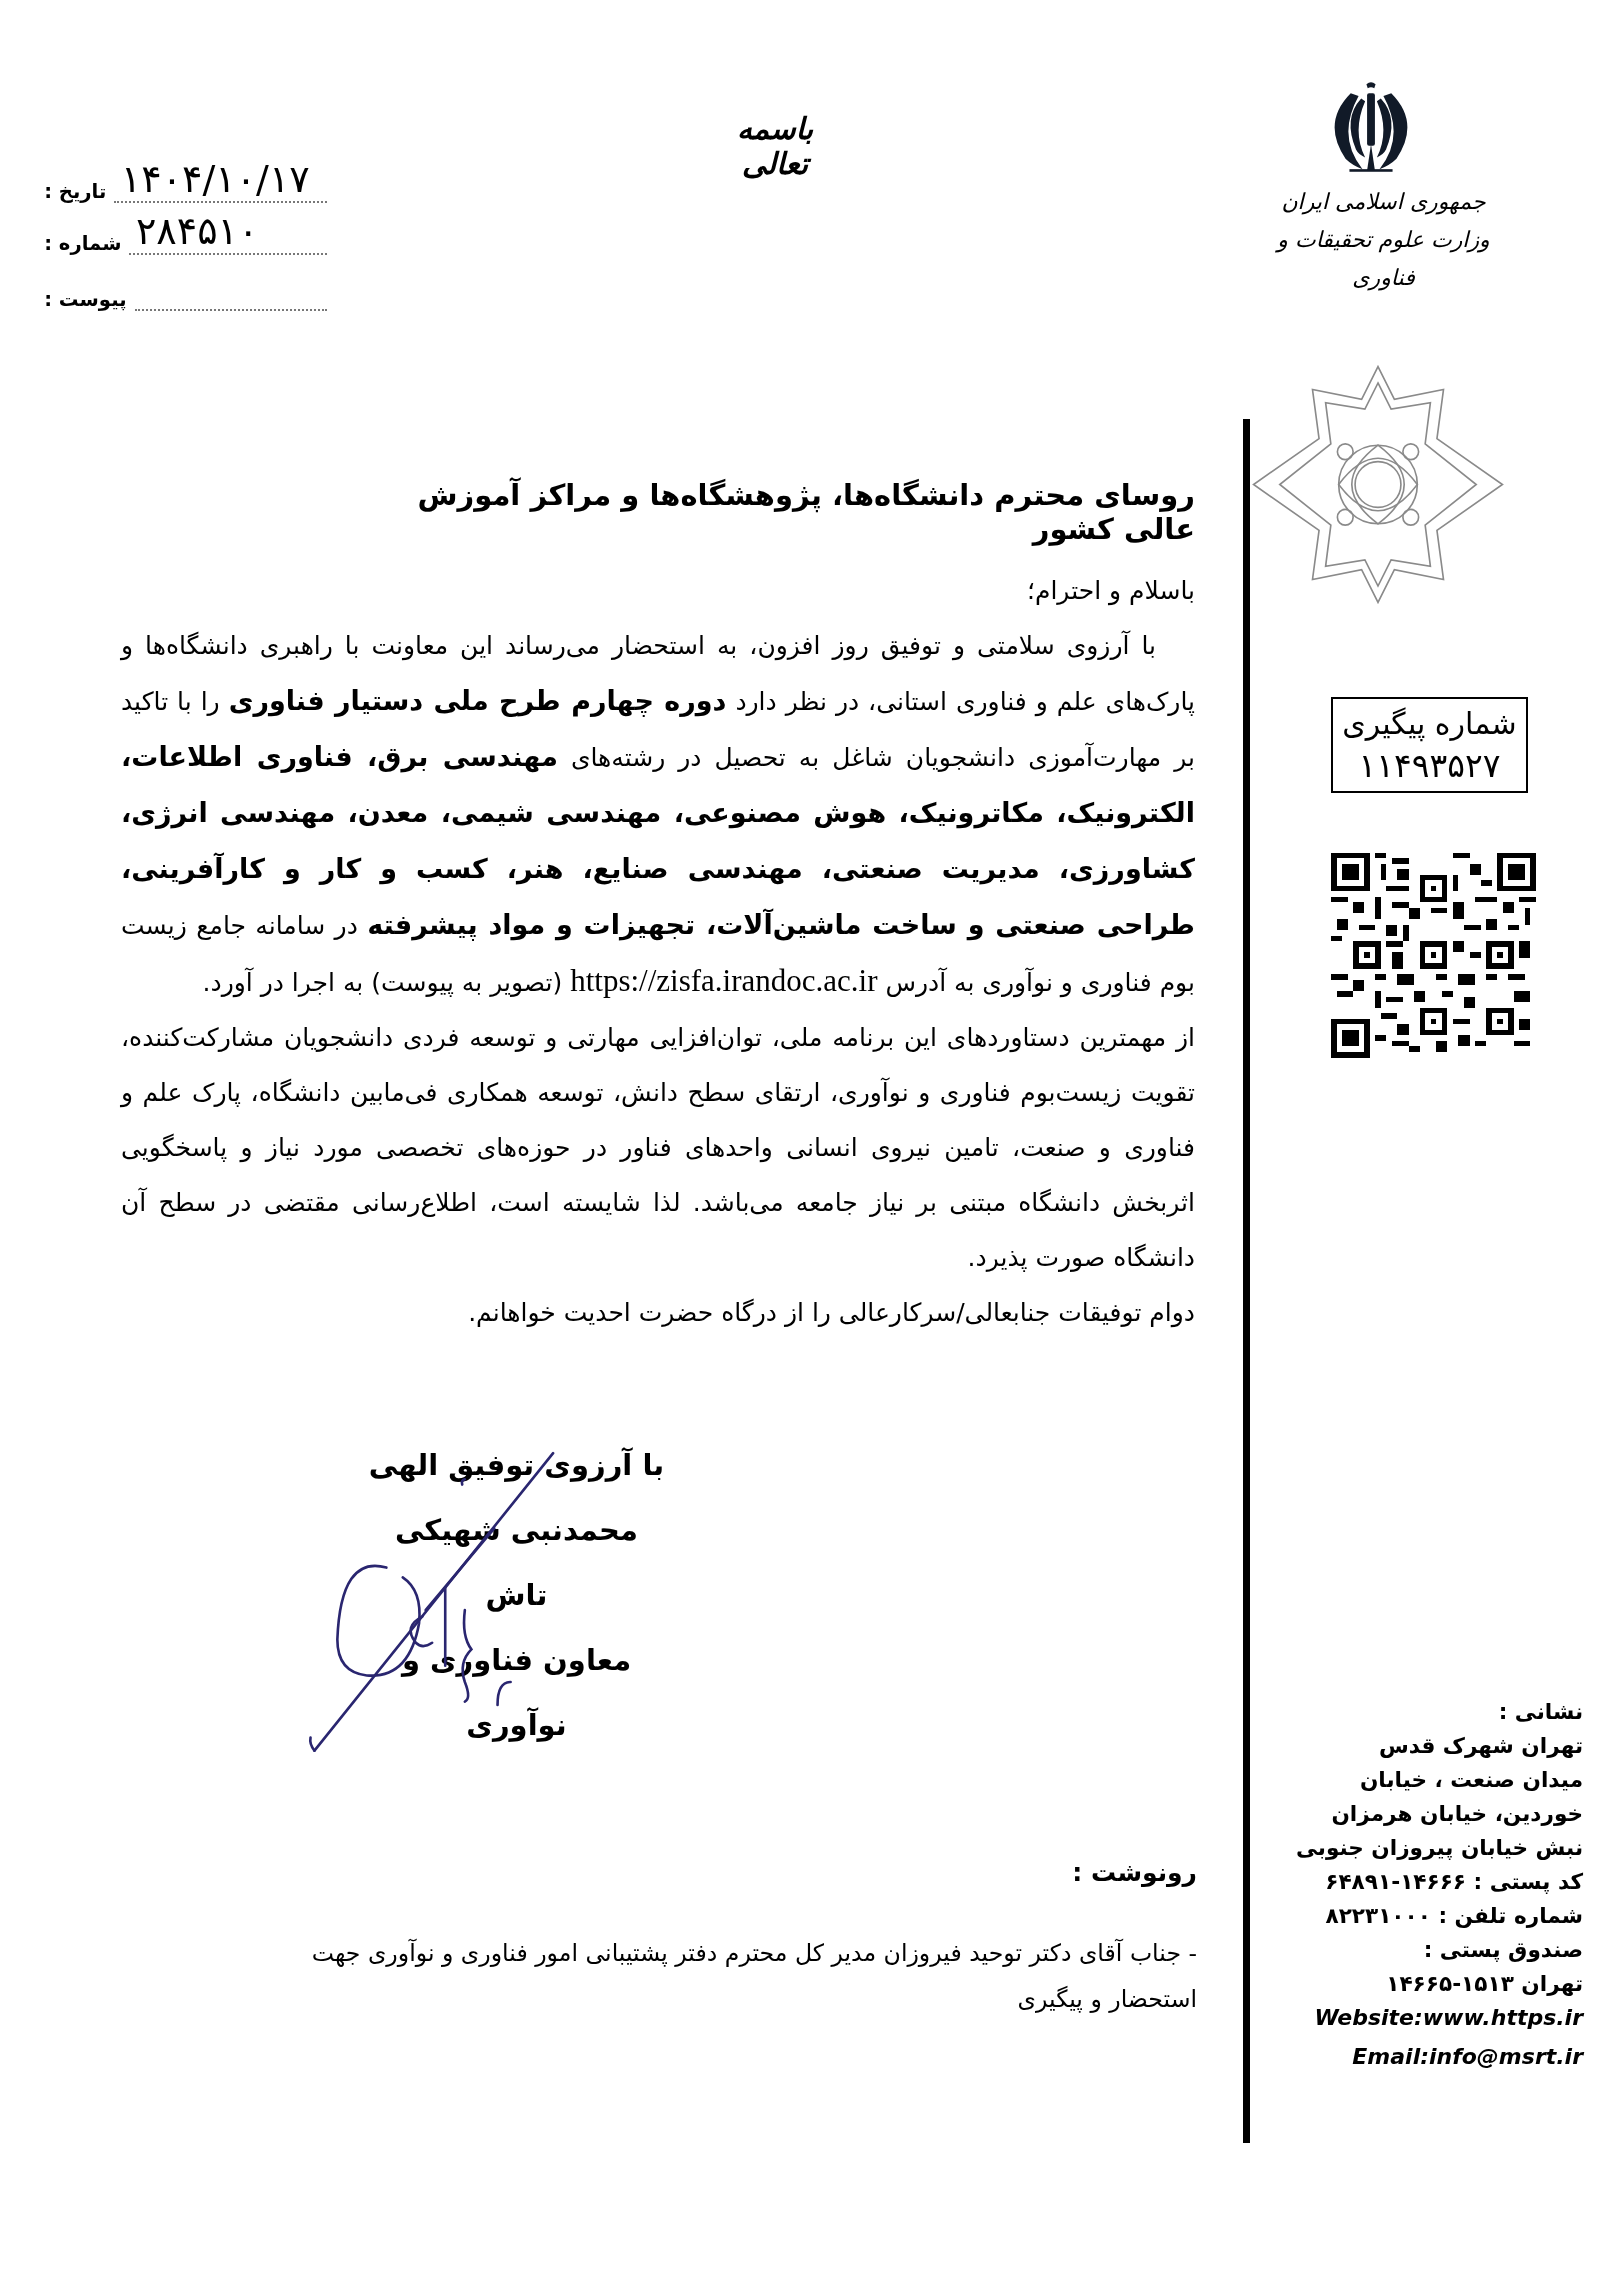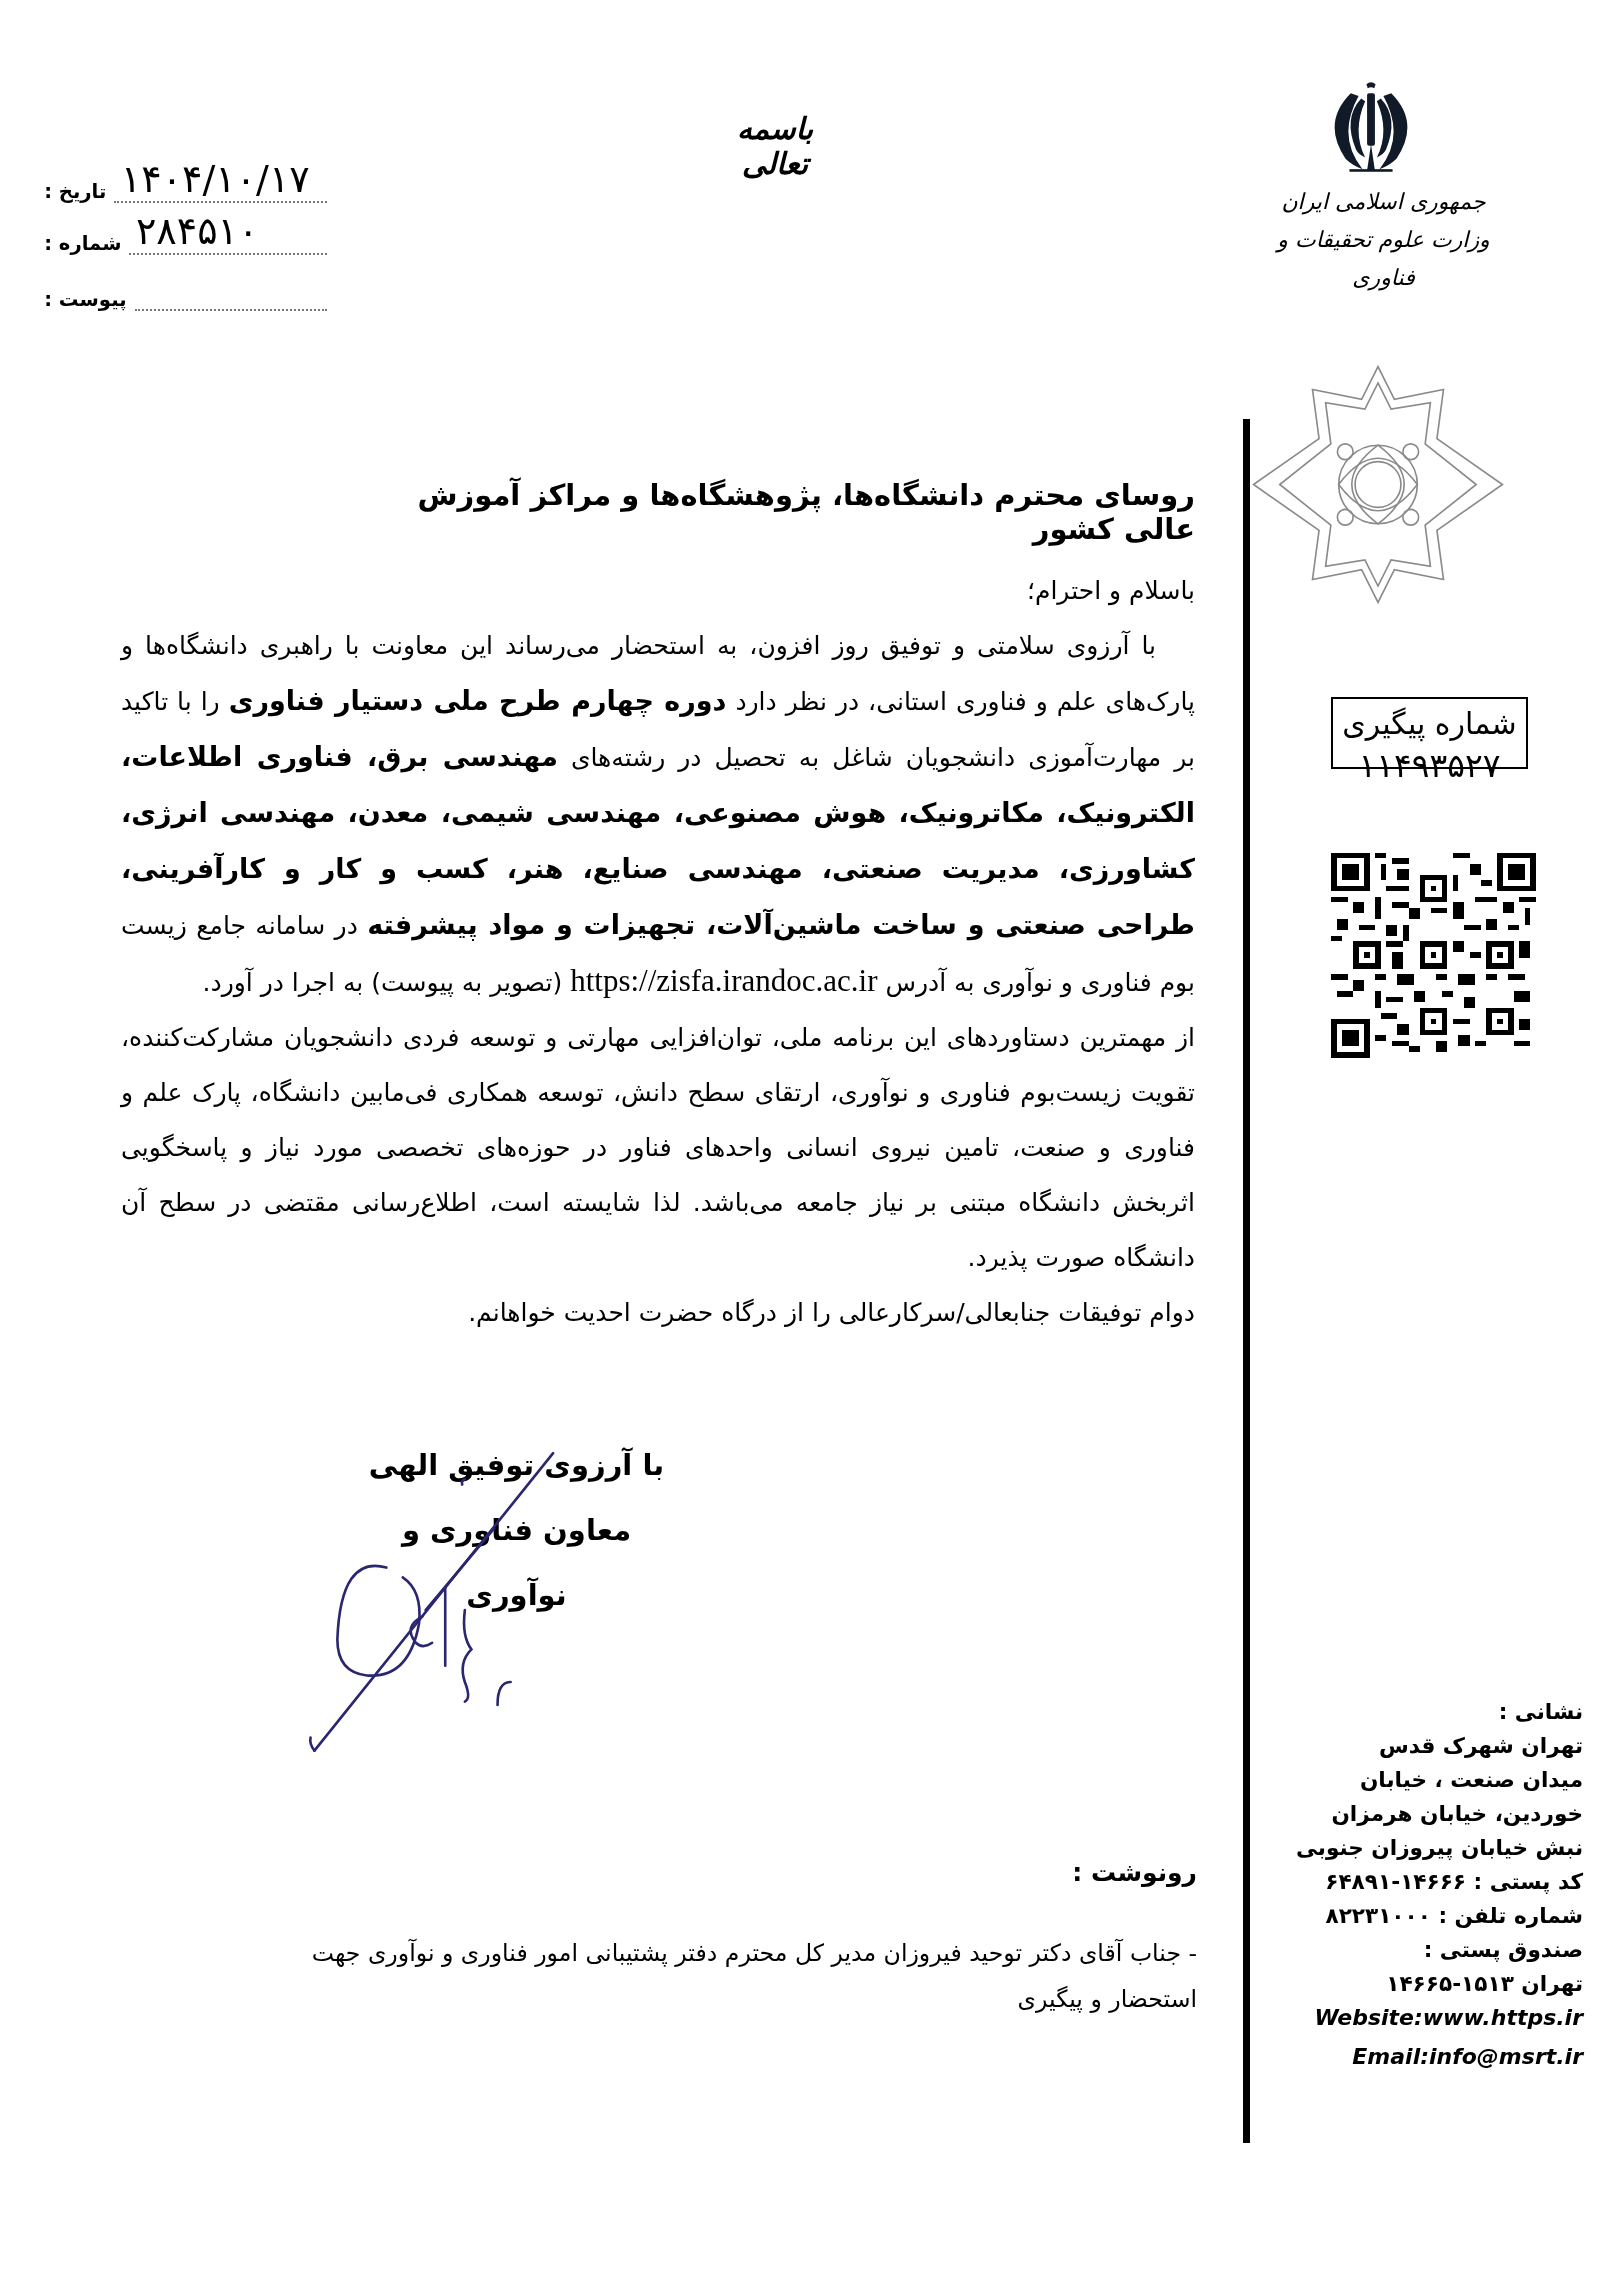--- a/index.html
+++ b/index.html
@@ -23,21 +23,21 @@
     .ministry { left: 1243px; top: 183px; width: 281px; text-align: center; font-family: "DejaVu Serif", serif;
                 font-style: italic; font-size: 22px; line-height: 38px; }
 
     
     .ornament { left: 1247px; top: 360px; width: 262px; height: 249px; }
 
     
     .vrule { left: 1243px; top: 419px; width: 6.5px; height: 1724px; background: #000; }
 
     
-    .track { left: 1331px; top: 697px; width: 197px; height: 72px; border: 2.6px solid #000; box-sizing: border-box;
+    .track { left: 1331px; top: 697px; width: 197px; height: 96px; border: 2.6px solid #000; box-sizing: border-box;
              text-align: center; font-family: "DejaVu Sans", sans-serif; }
     .track .t1 { font-size: 30px; line-height: 43px; margin-top: 2.6px; white-space: nowrap; }
     .track .t2 { font-size: 33px; line-height: 41px; letter-spacing: 3.9px; }
 
     
     .qr { left: 1331px; top: 852px; width: 205px; height: 206px; }
 
     
     .addressee { right: 427px; top: 478px; width: 851px; text-align: right; font-weight: bold; font-size: 29px; }
 
@@ -219,20 +219,21 @@
 
 <div class="abs body-text rtl">
   <p class="salute">باسلام و احترام؛</p>
   <p class="indent"><span>با آرزوی سلامتی و توفیق روز افزون، به استحضار می‌رساند این معاونت با راهبری دانشگاه‌ها و پارک‌های علم و فناوری استانی، در نظر دارد </span><span class="b">دوره چهارم طرح ملی دستیار فناوری</span><span> را با تاکید بر مهارت‌آموزی دانشجویان شاغل به تحصیل در رشته‌های </span><span class="b">مهندسی برق، فناوری اطلاعات، الکترونیک، مکاترونیک، هوش مصنوعی، مهندسی شیمی، معدن، مهندسی انرژی، کشاورزی، مدیریت صنعتی، مهندسی صنایع، هنر، کسب و کار و کارآفرینی، طراحی صنعتی و ساخت ماشین‌آلات، تجهیزات و مواد پیشرفته</span><span> در سامانه جامع زیست بوم فناوری و نوآوری به آدرس </span><span class="url">https://zisfa.irandoc.ac.ir</span><span> (تصویر به پیوست) به اجرا در آورد.</span></p>
   <p>از مهمترین دستاوردهای این برنامه ملی، توان‌افزایی مهارتی و توسعه فردی دانشجویان مشارکت‌کننده، تقویت زیست‌بوم فناوری و نوآوری، ارتقای سطح دانش، توسعه همکاری فی‌مابین دانشگاه، پارک علم و فناوری و صنعت، تامین نیروی انسانی واحدهای فناور در حوزه‌های تخصصی مورد نیاز و پاسخگویی اثربخش دانشگاه مبتنی بر نیاز جامعه می‌باشد. لذا شایسته است، اطلاع‌رسانی مقتضی در سطح آن دانشگاه صورت پذیرد.</p>
   <p>دوام توفیقات جنابعالی/سرکارعالی را از درگاه حضرت احدیت خواهانم.</p>
 </div>
 
 <div class="abs sig rtl">
   <div>با آرزوی توفیق الهی</div>
+  <div>محمدنبی شهیکی تاش</div>
   <div>معاون فناوری و نوآوری</div>
 </div>
 <svg class="abs sig-scribble" viewBox="0 0 620 520">
   <g fill="none" stroke="#2a2670" stroke-width="4" stroke-linecap="round">
     <path d="M405 40 L40 495"></path>
     <path d="M40 495 q-8 -10 -6 -20"></path>
     <path d="M270 80 q-6 2 -4 8"></path>
     <path d="M315 155 L210 280"></path>
     <path d="M150 215 q-70 -20 -75 110 q0 50 45 55 q65 5 80 -80 q5 -50 -25 -70"></path>
     <path d="M205 290 q-30 15 -10 40 q10 10 25 0"></path>

